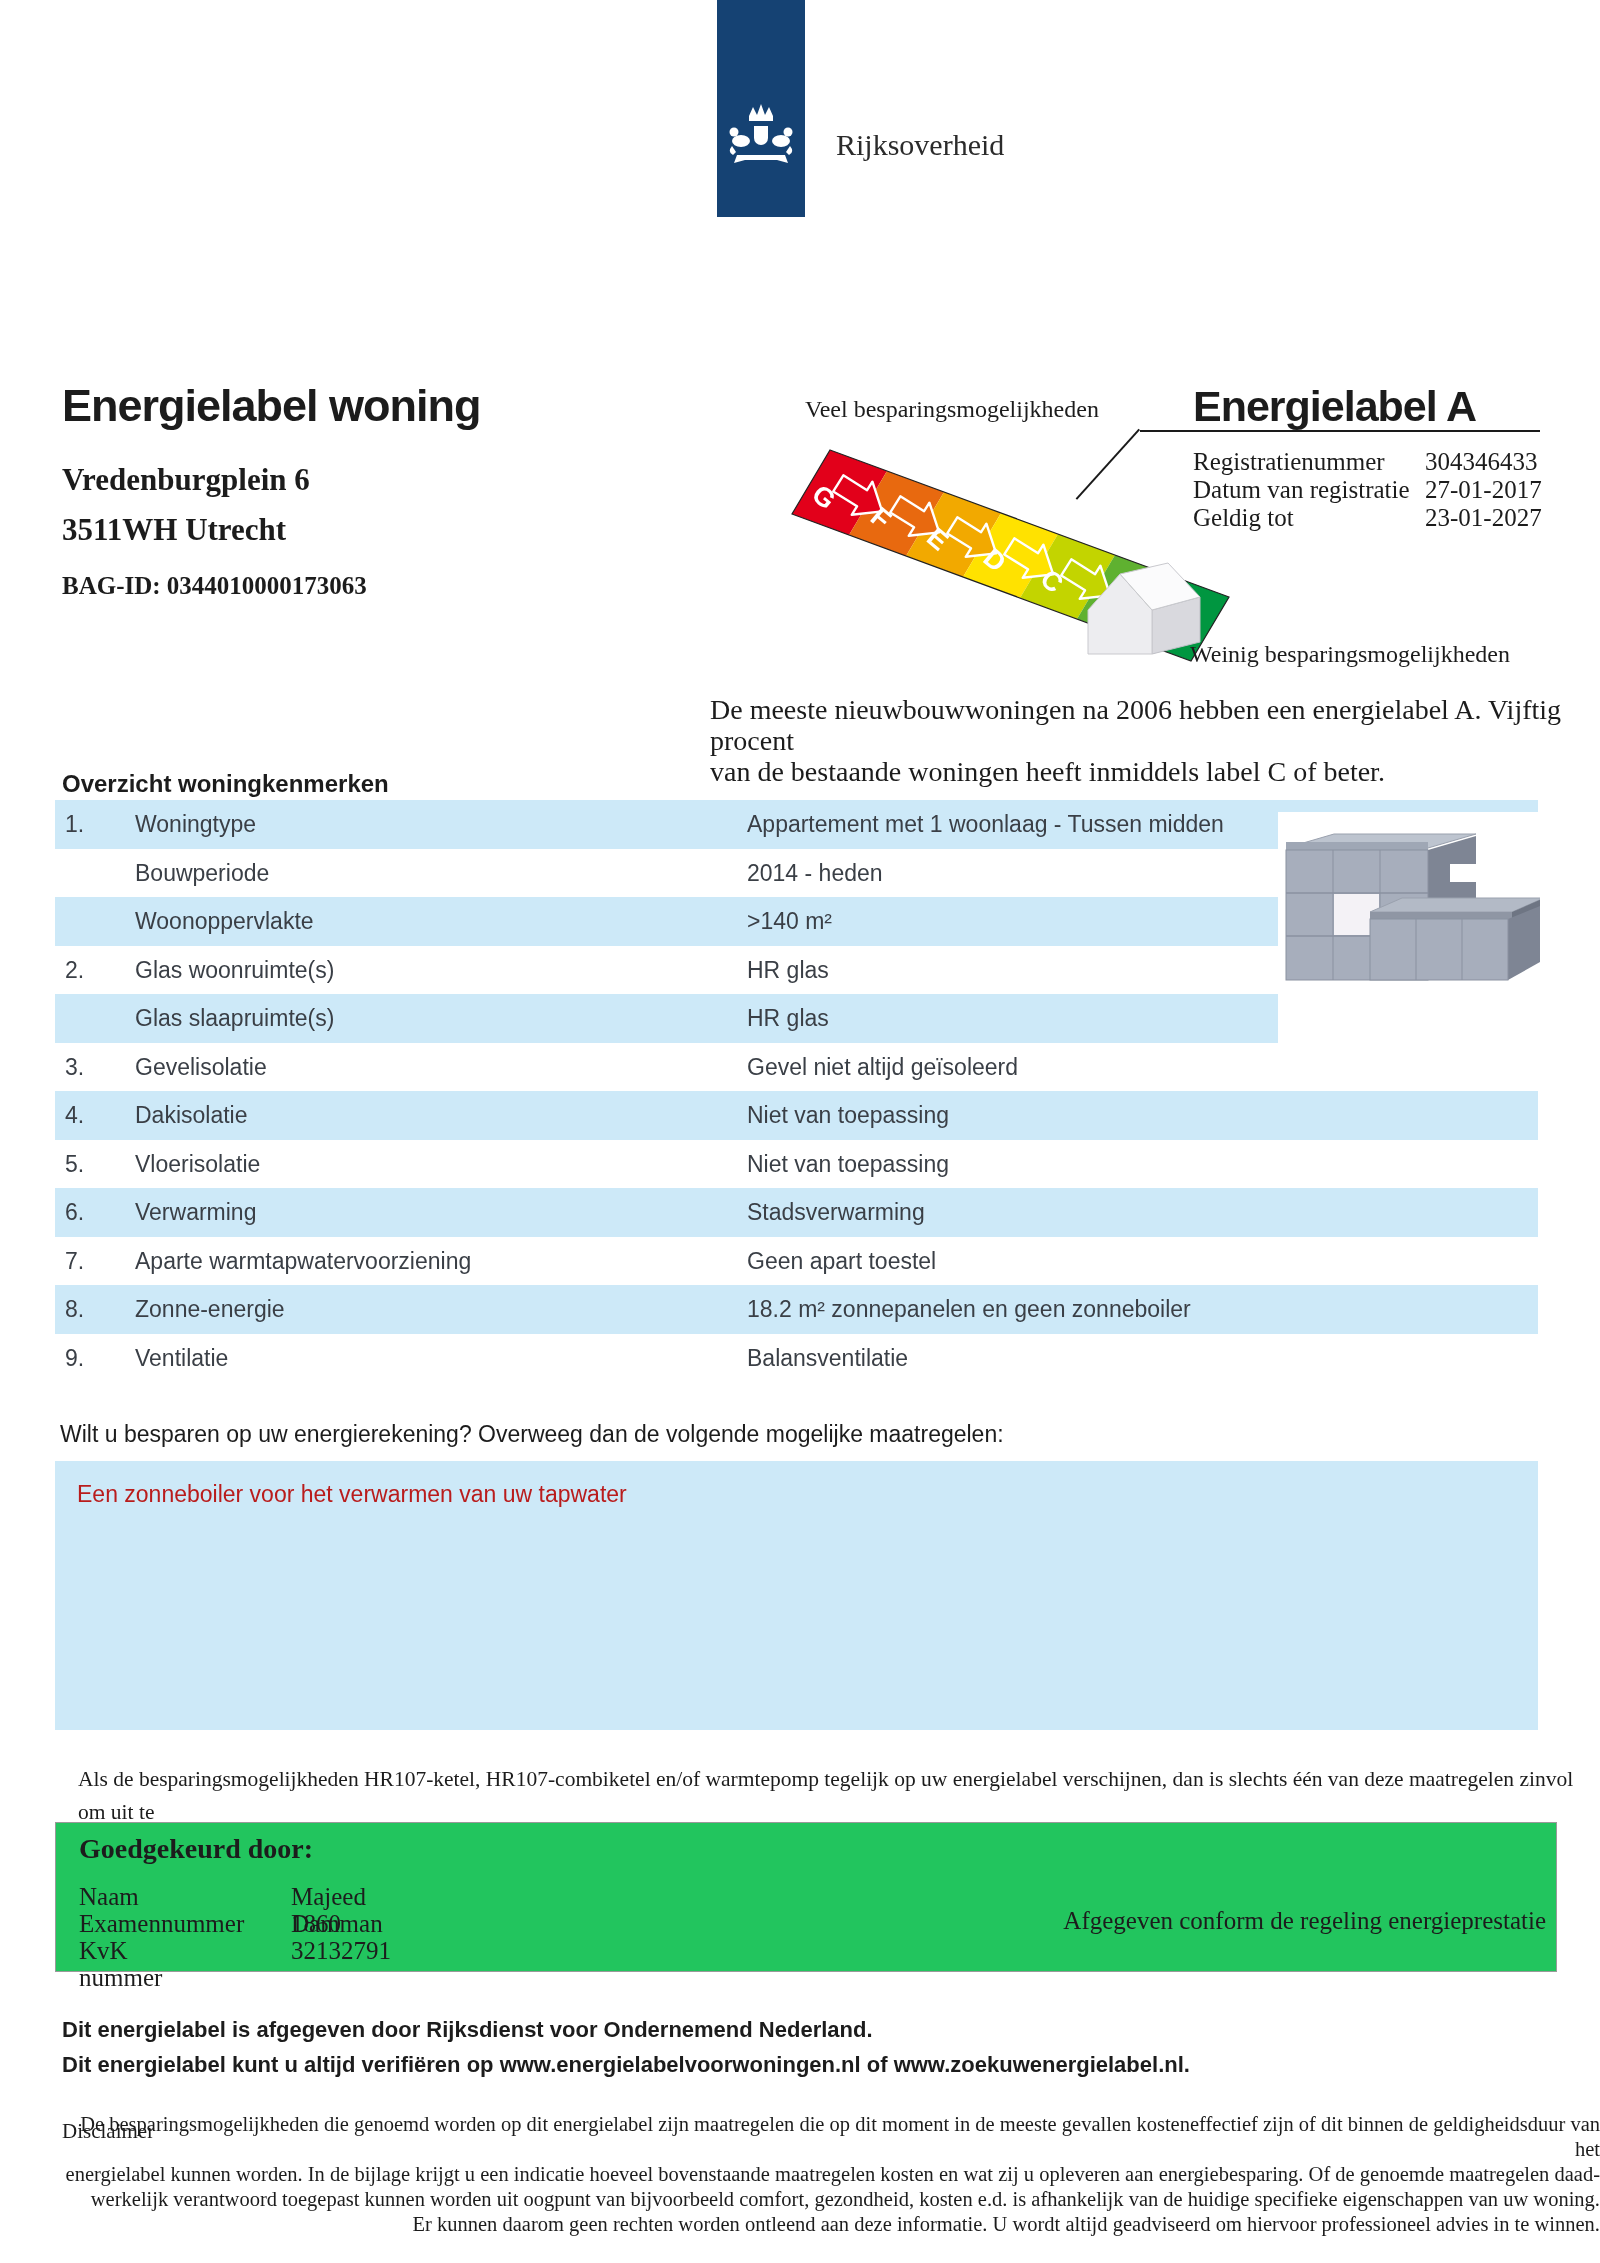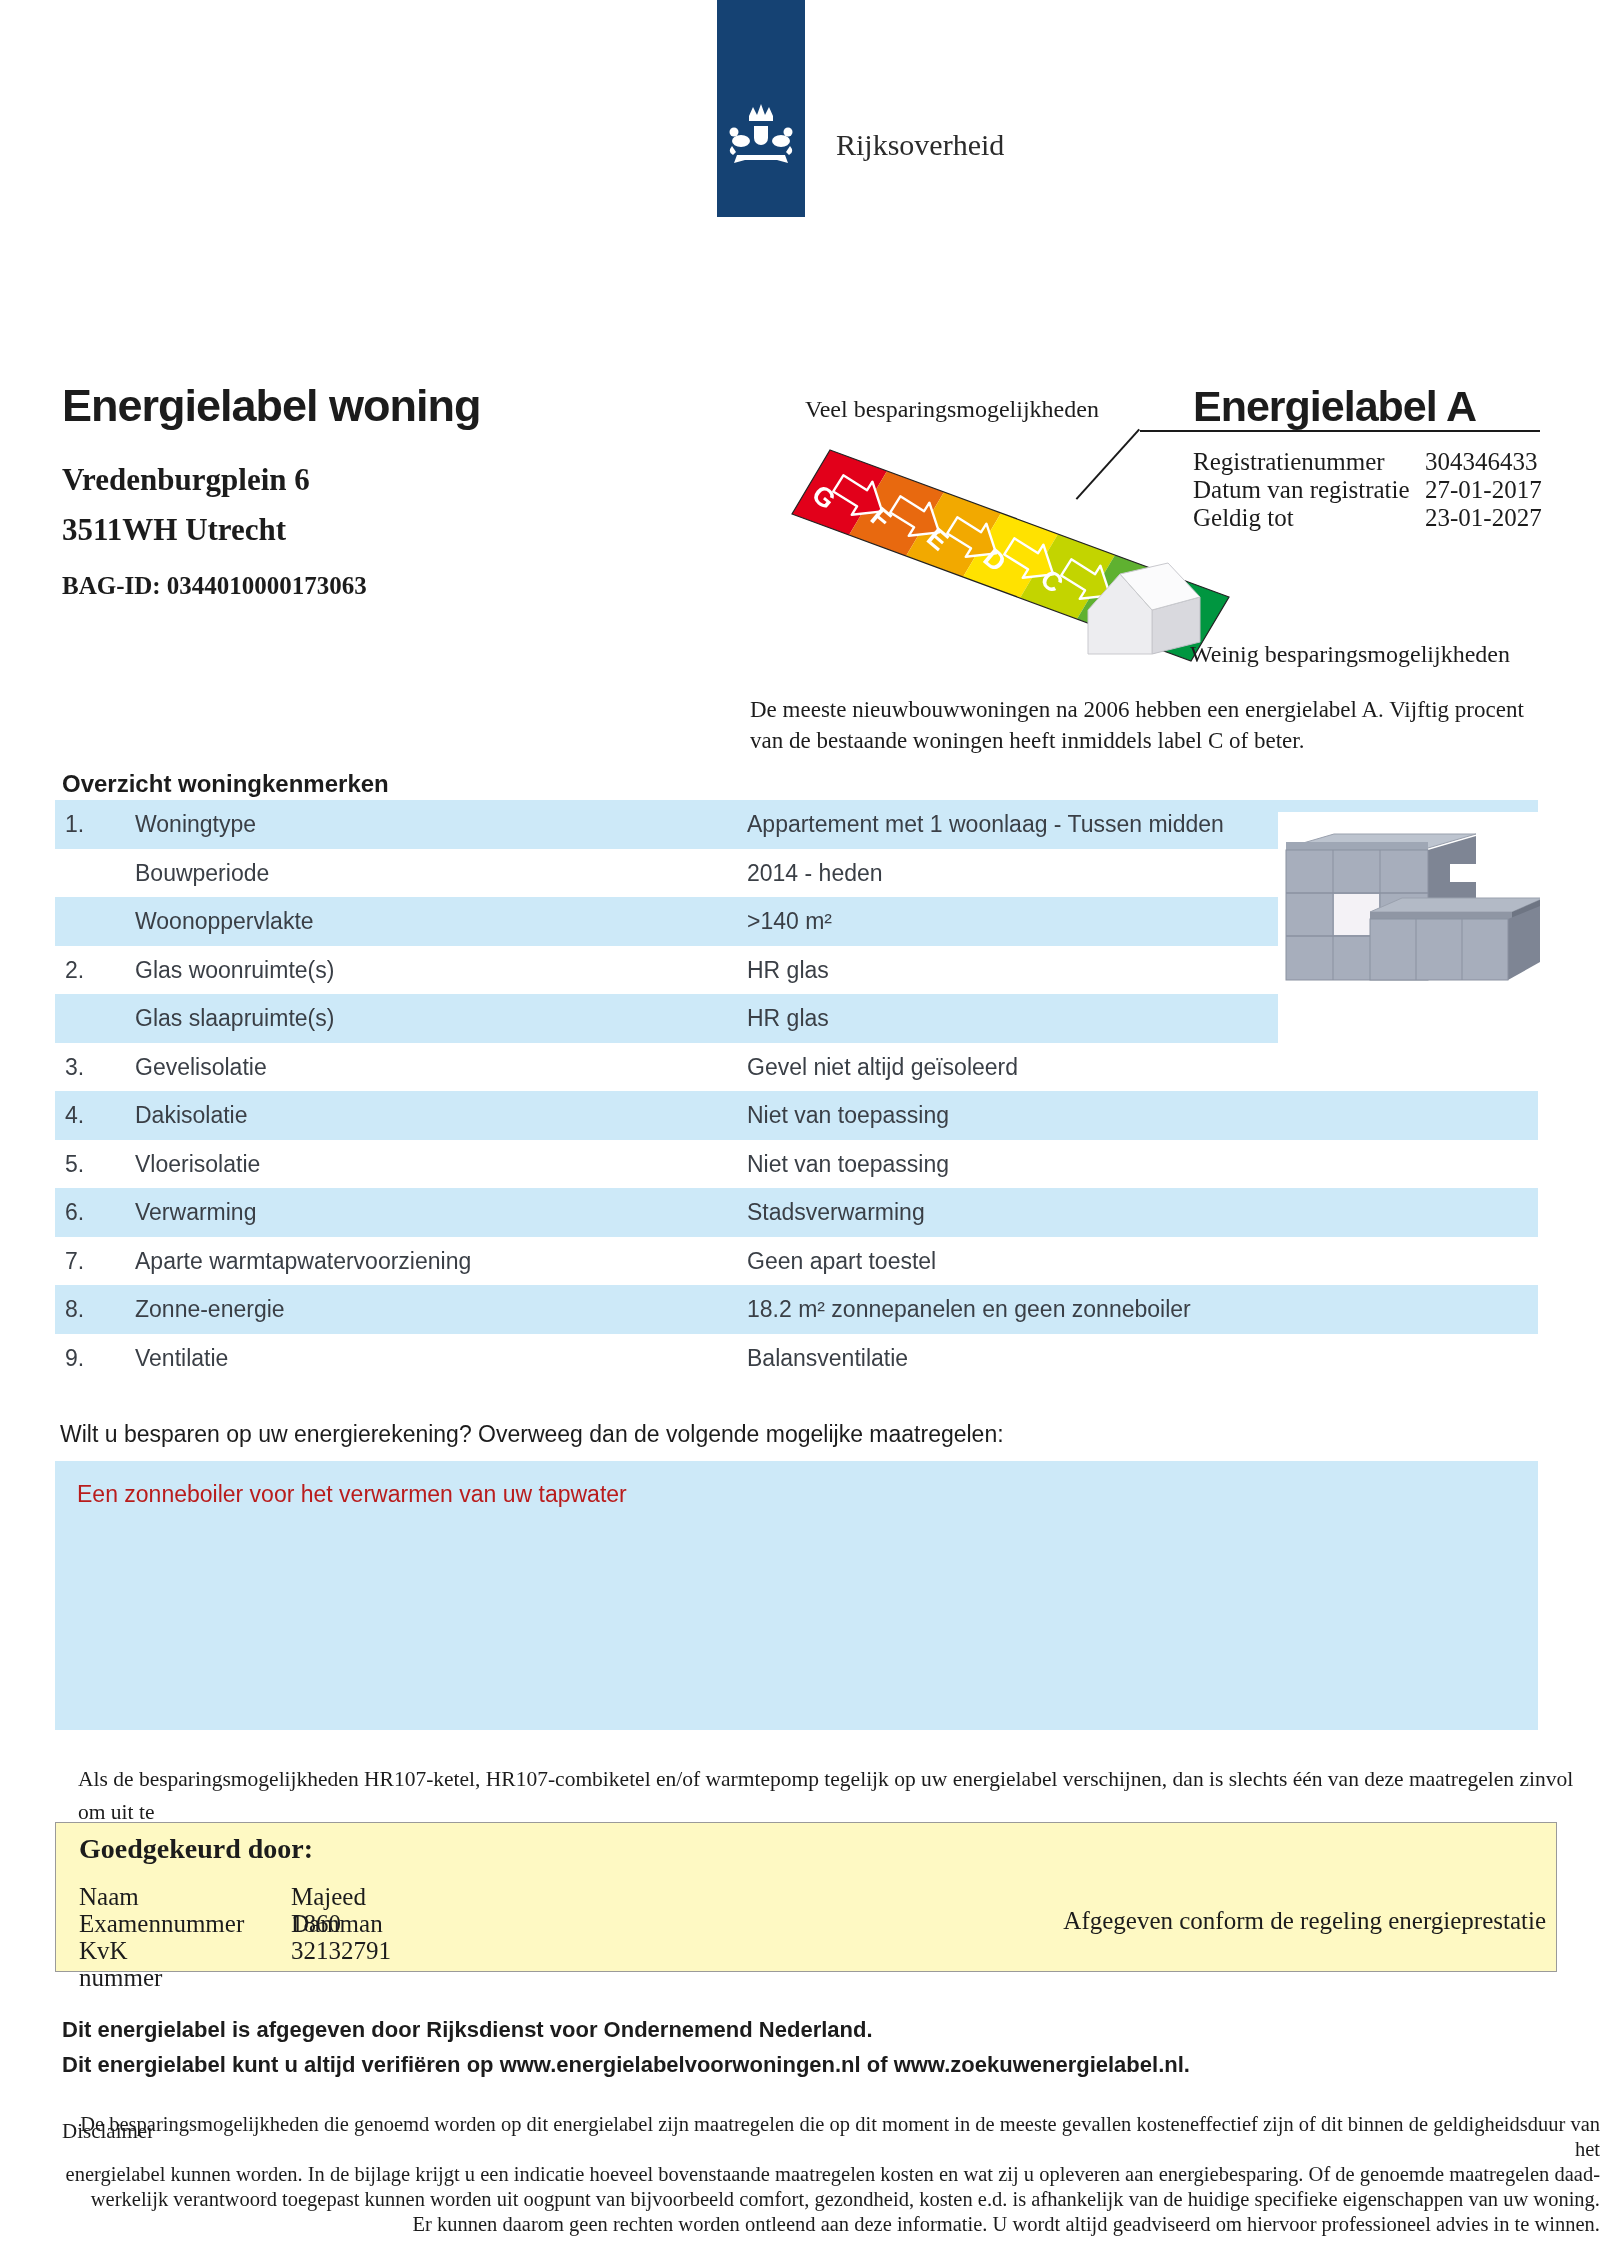--- a/index.html
+++ b/index.html
@@ -18,37 +18,37 @@
   
   .veel{left:805px;top:396px;font-size:24px;}
   .weinig{left:1190px;top:641px;font-size:24px;}
   .elabel-title{left:1193px;top:382px;font-size:43px;font-weight:bold;letter-spacing:-1px;}
   .rule-h{left:1140px;top:430px;width:400px;height:2px;background:#1a1a1a;}
   .rule-d{left:1140px;top:430px;width:94px;height:2px;background:#1a1a1a;
           transform:rotate(132deg);transform-origin:0 0;}
   .reg-row{font-size:25px;}
   .reg-label{position:absolute;left:0;}
   .reg-value{position:absolute;left:232px;}
-  .info-par{left:750px;top:694px;font-size:23px;line-height:31px;}
+  .info-par{left:710px;top:694px;font-size:28px;line-height:31px;}
   
   .tbl-heading{left:62px;top:770px;font-size:24px;font-weight:bold;}
   .tbl{left:55px;top:800px;width:1483px;}
   .trow{position:relative;height:48.5px;font-size:23px;color:#3a3f46;}
   .trow.blue{background:#cde9f8;}
   .tnum{position:absolute;left:10px;top:50%;transform:translateY(-50%);}
   .tlabel{position:absolute;left:80px;top:50%;transform:translateY(-50%);}
   .tval{position:absolute;left:692px;top:50%;transform:translateY(-50%);}
   .bld-box{left:1278px;top:812px;width:262px;height:234px;background:#ffffff;}
   
   .sav-heading{left:60px;top:1421px;font-size:23px;font-weight:normal;}
   .sav-box{left:55px;top:1461px;width:1483px;height:269px;background:#cde9f8;}
   .sav-measure{position:absolute;left:22px;top:20px;font-size:23px;color:#b91c1c;}
   .note{left:78px;top:1763px;font-size:21.5px;line-height:33px;}
   
-  .appr-box{left:55px;top:1822px;width:1500px;height:148px;background:#fef9c3;
+  .appr-box{left:55px;top:1822px;width:1500px;height:148px;background:#22c55e;
             border:1px solid #9a9a9a;}
   .appr-heading{position:absolute;left:23px;top:10px;font-size:28px;font-weight:bold;}
   .appr-fields{position:absolute;left:23px;top:60px;font-size:25px;line-height:27px;}
   .appr-frow{position:relative;height:27px;}
   .appr-flabel{position:absolute;left:0;}
   .appr-fvalue{position:absolute;left:212px;}
   .conform{position:absolute;right:10px;top:84px;font-size:25px;line-height:27px;text-align:right;}
   
   .issued{left:62px;top:2012px;font-size:22px;font-weight:bold;line-height:35px;}
   .disc-heading{left:62px;top:2086px;font-size:21px;margin-top:33px;}

